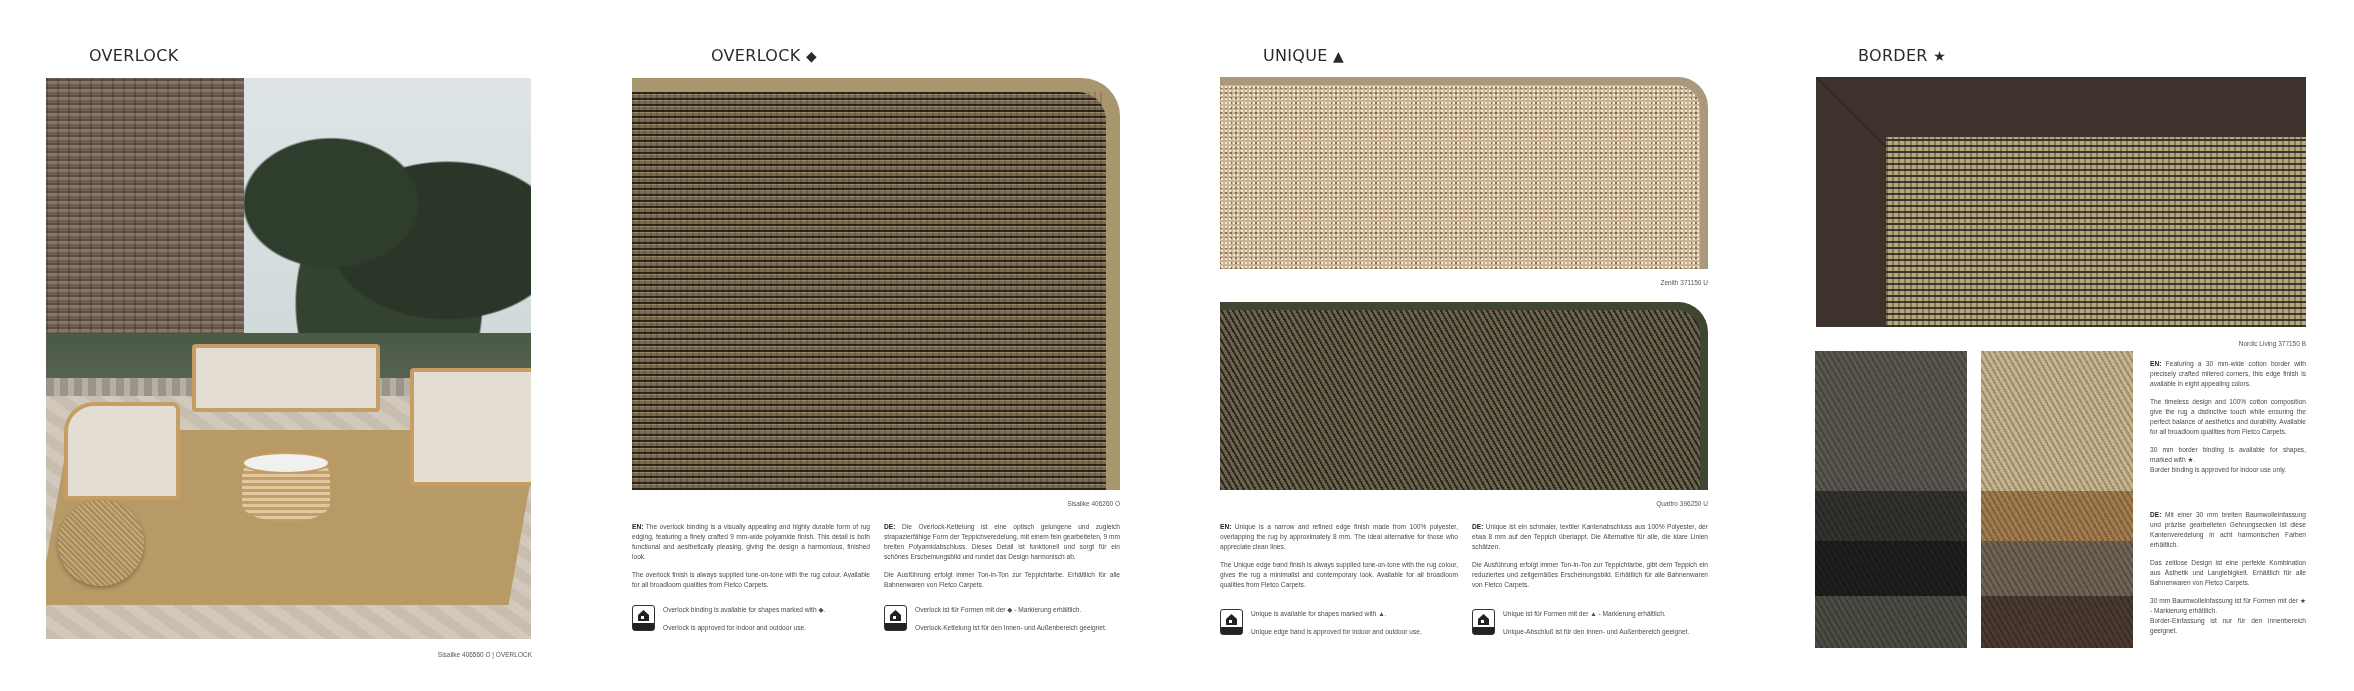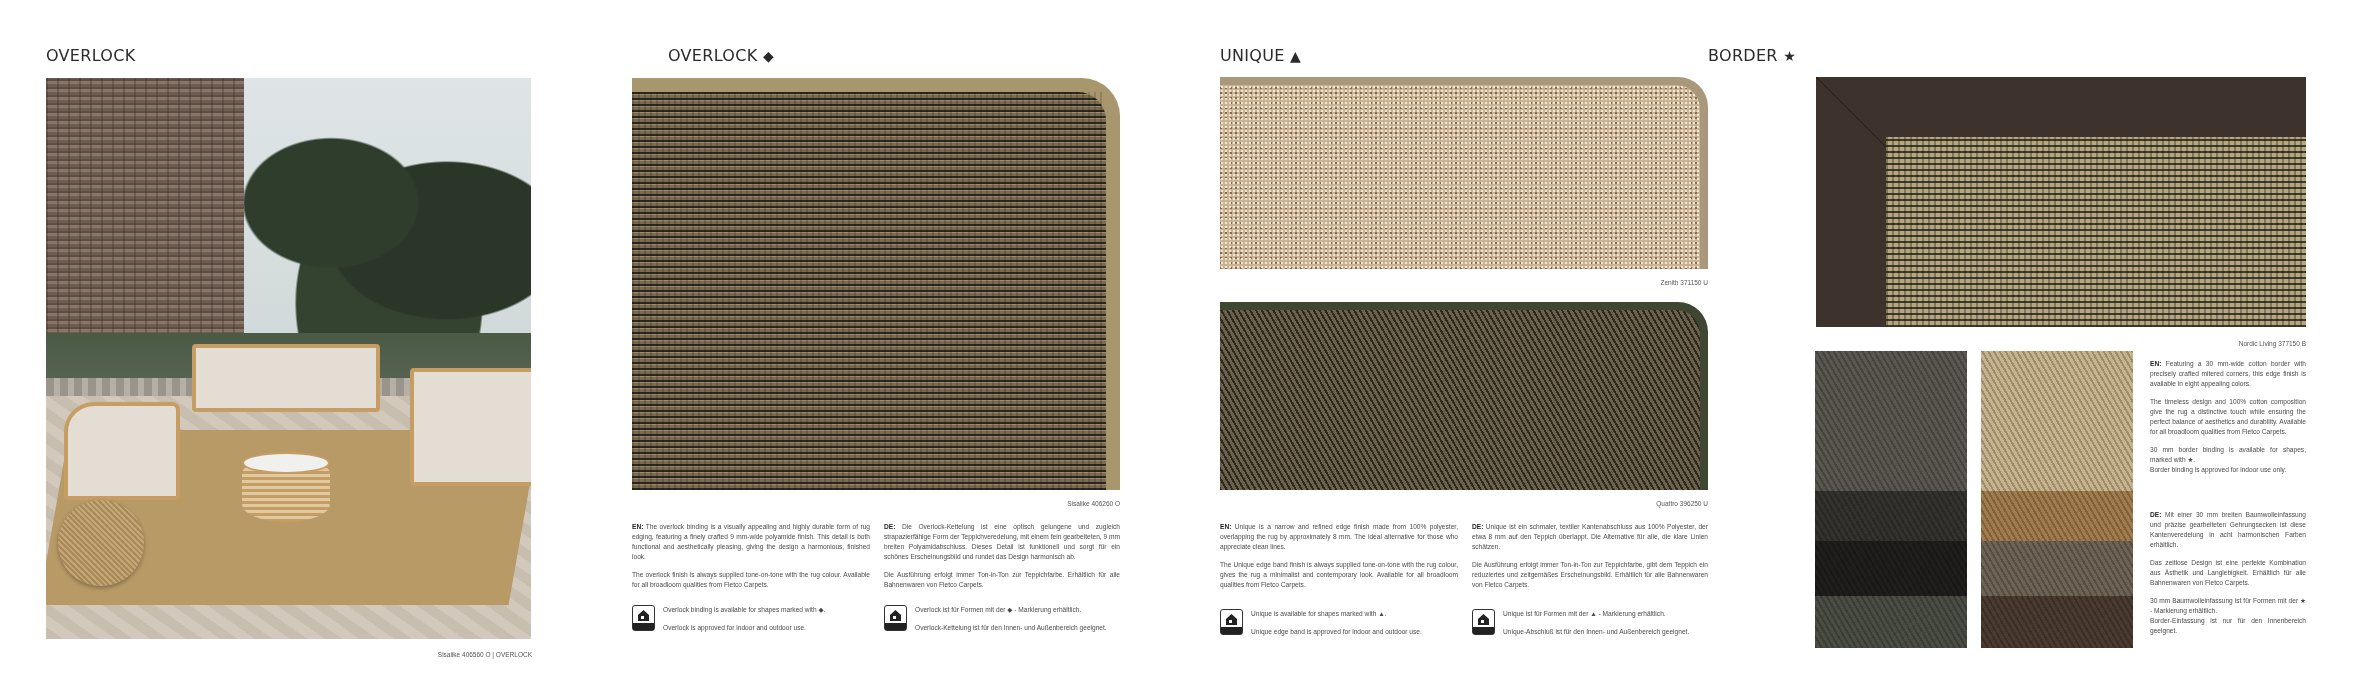--- a/index.html
+++ b/index.html
@@ -1,17 +1,17 @@
 <!DOCTYPE html>
 <html><head>
 <meta charset="utf-8">
 <style>
   html,body{margin:0;padding:0;background:#fff;}
   body{width:2354px;height:691px;position:relative;overflow:hidden;font-family:"Liberation Sans",sans-serif;color:#333;}
-  .title{position:absolute;font-family:"DejaVu Sans",sans-serif;font-size:16px;letter-spacing:0.3px;color:#2a2a2a;top:46px;font-weight:400;}
+  .title{position:absolute;font-family:"DejaVu Sans",sans-serif;font-size:16px;letter-spacing:0.3px;color:#2a2a2a;top:46px;font-weight:400;margin-left:43px;}
   .abs{position:absolute;}
   .caption{position:absolute;font-size:6.5px;color:#555;text-align:right;white-space:nowrap;}
   .txt{position:absolute;font-size:6.6px;line-height:10px;color:#4a4a4a;text-align:justify;}
   .txt p{margin:0 0 8px 0;}
   .txt b{color:#222;}
   .badge-row{position:absolute;display:flex;align-items:flex-start;gap:8px;}
   .badge{width:23px;height:26px;border:1.3px solid #333;border-radius:3px;position:relative;background:#fff;box-sizing:border-box;}
   .badge .house{position:absolute;left:4px;top:3px;width:13px;height:12px;}
   .badge .band{position:absolute;left:0;right:0;bottom:0;height:7px;background:#222;}
   .badge-lines{font-size:6.6px;color:#4a4a4a;line-height:10px;}
@@ -179,21 +179,21 @@
       <div class="band"></div>
     </div>
     <div class="badge-lines">
       <div>Unique ist für Formen mit der ▲ - Markierung erhältlich.</div>
       <div>Unique-Abschluß ist für den Innen- und Außenbereich geeignet.</div>
     </div>
   </div>
 </div>
 
 <div>
-  <div class="title" style="left:1708px;">
+  <div class="title" style="left:1815px;">
     <span>BORDER</span>
     <span style="font-size:14px;">★</span>
   </div>
   <div class="rugimg bd-rug">
     <div class="diag"></div>
     <div class="bd-inner"></div>
   </div>
   <div class="caption" style="right:48px;top:340px;">Nordic Living 377150 B</div>
 
   <div class="tape" style="left:1815px;top:351px;height:297px;">

